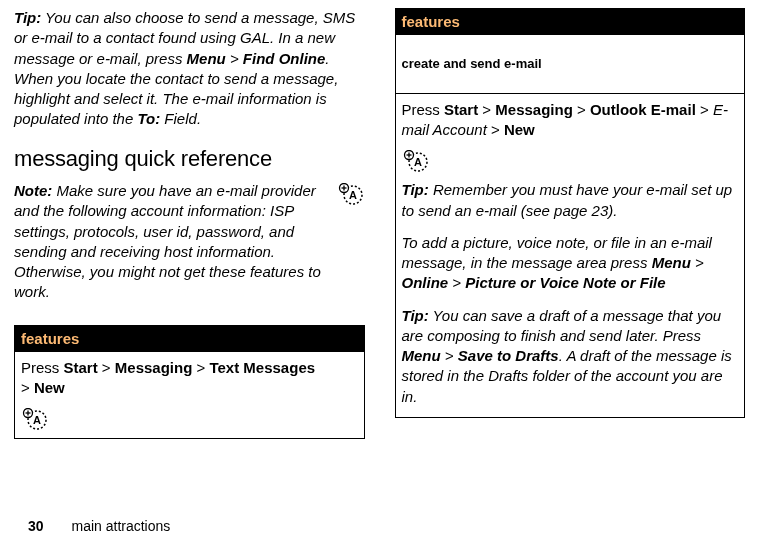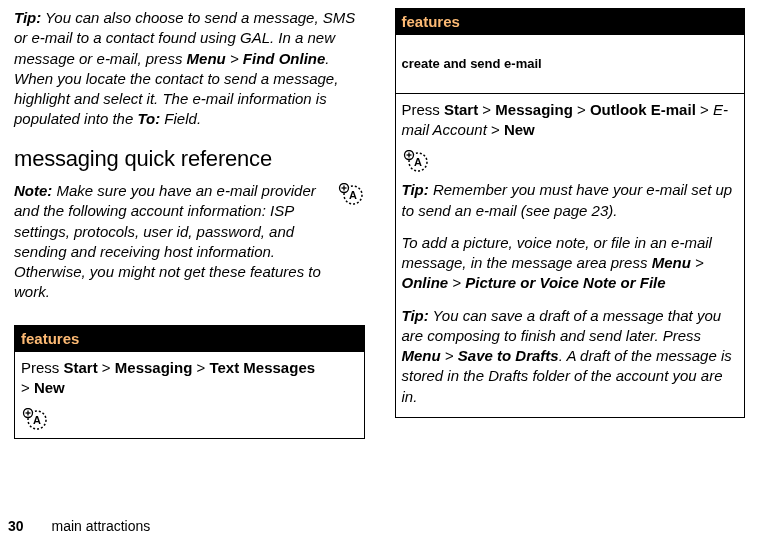--- a/index.html
+++ b/index.html
@@ -59,21 +59,21 @@
     font-size: 13px;
   }
   .feature-body {
     padding: 6px 6px 8px 6px;
   }
   .step-row { display: flex; gap: 8px; align-items: flex-start; flex-direction: column; }
   .step-row .text { flex: 1; }
   .footer {
     position: absolute;
     bottom: 10px;
-    left: 8px;
+    left: 28px;
     font-size: 14px;
   }
   .footer .pg { font-weight: bold; margin-right: 24px; }
 </style>
 </head>
 <body>
 
 <div class="columns">
 
   <div class="col">

